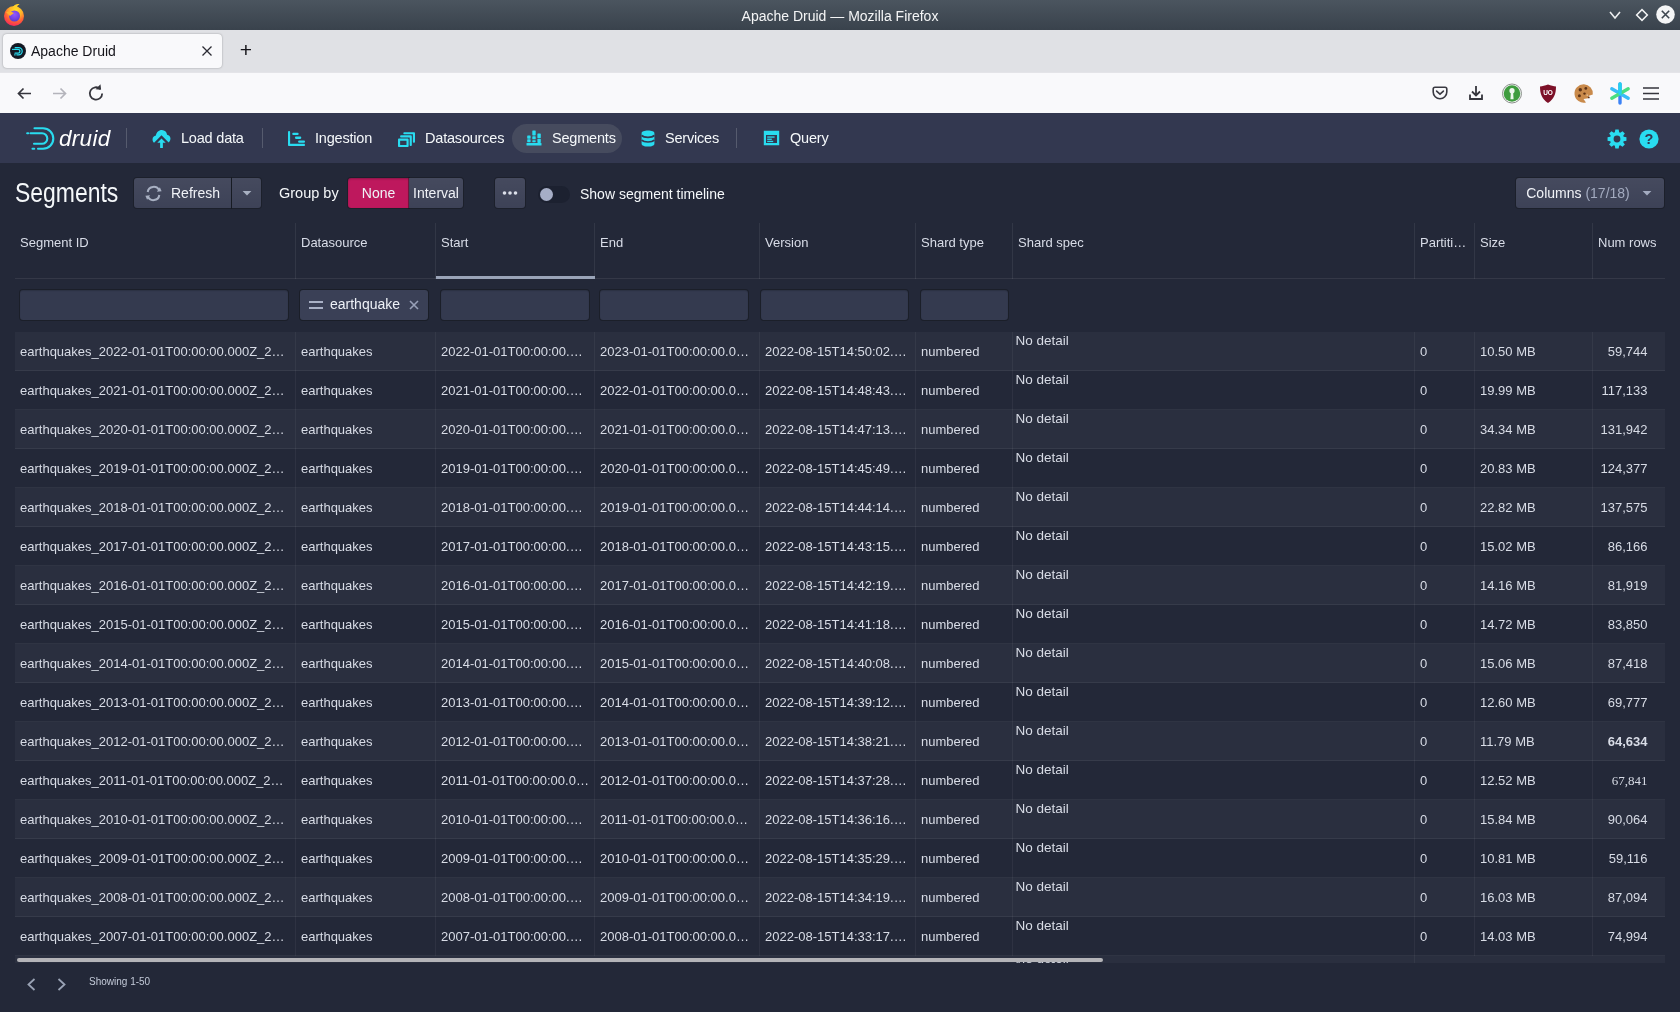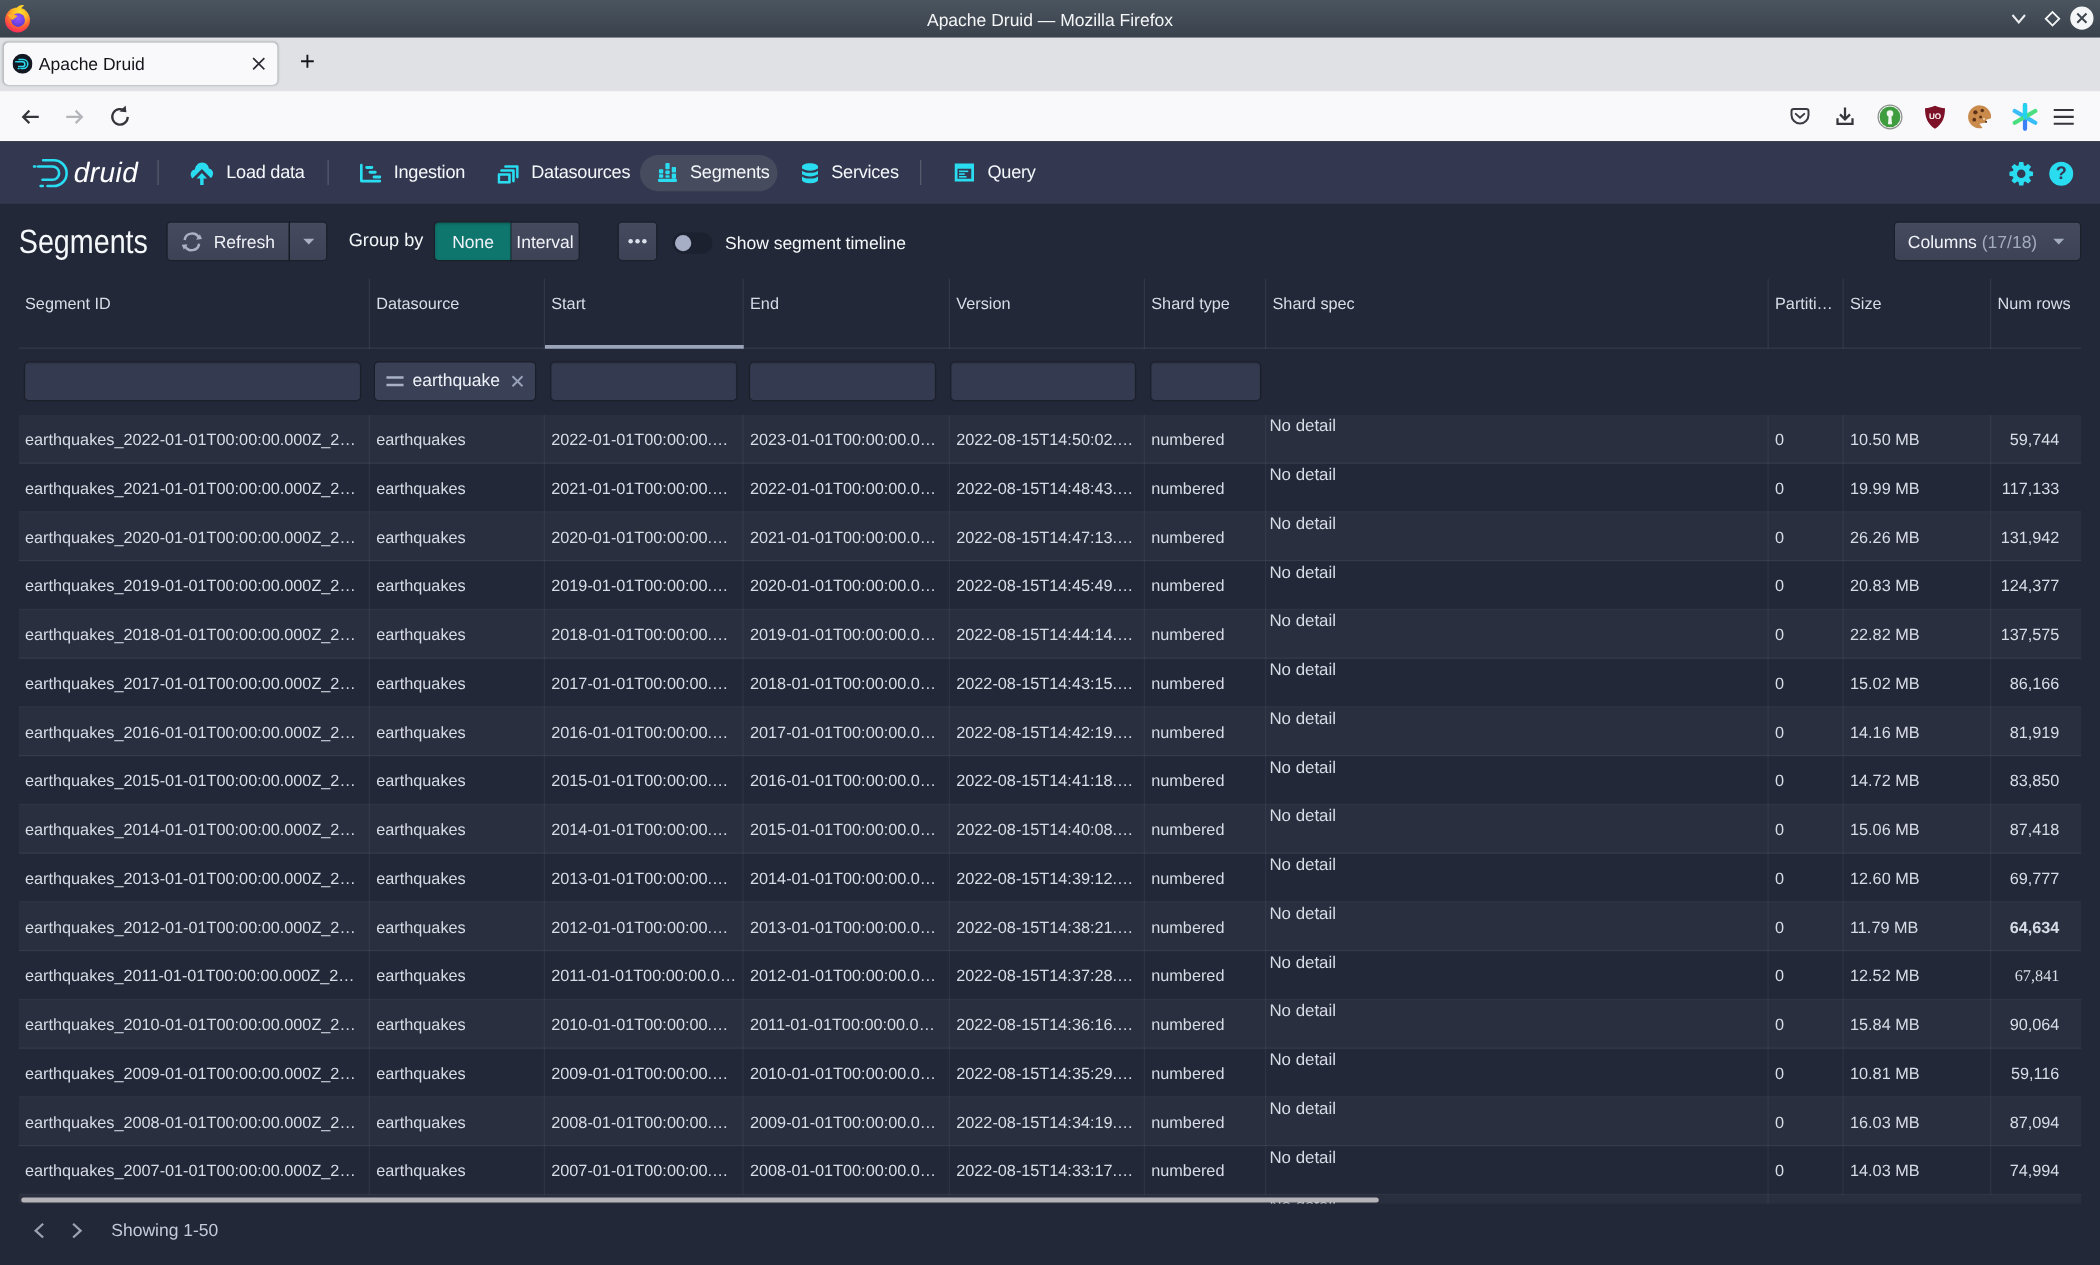--- a/index.html
+++ b/index.html
@@ -34,21 +34,21 @@
   color:#f5f8fa; font-size:14.5px; letter-spacing:-0.2px; }
 .navsep { position:absolute; top:15px; width:1px; height:20px; background:#565b6e; }
 #segpill { position:absolute; left:512px; top:11px; width:110px; height:29px; background:#464b5e;
   border-radius:15px; }
 
 #viewhdr { position:absolute; left:0; top:163px; width:1680px; height:60px; }
 #vtitle { position:absolute; left:15px; top:15px; font-size:27px; color:#f5f8fa; transform:scaleX(.85); transform-origin:left; }
 .btn { position:absolute; top:15px; height:30px; background:linear-gradient(rgba(255,255,255,.045),rgba(255,255,255,0)) #3d4257; border-radius:3px;
   color:#f0f2f7; font-size:14px; display:flex; align-items:center; justify-content:center;
   box-shadow:0 0 0 1px rgba(17,20,24,.4); }
-.btn.dark { background:#0f766e; box-shadow:0 0 0 1px rgba(17,20,24,.4), inset 0 1px 2px rgba(17,20,24,.3); }
+.btn.dark { background:#be185d; box-shadow:0 0 0 1px rgba(17,20,24,.4), inset 0 1px 2px rgba(17,20,24,.3); }
 #grplabel { position:absolute; left:279px; top:22px; font-size:14.5px; color:#f5f8fa; }
 #timelinelabel { position:absolute; left:580px; top:23px; font-size:14px; color:#f5f8fa; }
 #switch { position:absolute; left:538px; top:22.5px; width:32px; height:17px; background:#1c2130;
   border-radius:9px; }
 #switch .knob { position:absolute; left:2px; top:2px; width:13px; height:13px; border-radius:50%;
   background:#a6aec6; }
 
 #table { position:absolute; left:15px; top:223px; width:1650px; height:740px; font-size:13px; }
 .hcell { position:absolute; top:0; height:56px; color:#d9dde8; padding:12px 5px 0 5px;
   border-right:1px solid rgba(255,255,255,.07); overflow:hidden; white-space:nowrap; }
@@ -349,21 +349,21 @@
 </div>
       <div class="rrow odd" style="top:186.5px">
   <div class="rcell" style="left:0;width:281px;">earthquakes_2020-01-01T00:00:00.000Z_2021-01-01T00:00:00.000Z_2022-08-15T14:47:13.5</div>
   <div class="rcell" style="left:281px;width:140px;">earthquakes</div>
   <div class="rcell" style="left:421px;width:159px;">2020-01-01T00:00:00.000Z</div>
   <div class="rcell" style="left:580px;width:165px;">2021-01-01T00:00:00.000Z</div>
   <div class="rcell" style="left:745px;width:156px;">2022-08-15T14:47:13.500Z</div>
   <div class="rcell" style="left:901px;width:97px;">numbered</div>
   <div class="rcell topalign" style="left:998px;width:402px;">No detail</div>
   <div class="rcell" style="left:1400px;width:60px;">0</div>
-  <div class="rcell" style="left:1460px;width:118px;">26.26 MB</div>
+  <div class="rcell" style="left:1460px;width:118px;">34.34 MB</div>
   <div class="rcell" style="left:1578px;width:72px;border-right:none;"><span style="display:inline-block;width:49.5px;text-align:right;">131,942</span></div>
 </div>
       <div class="rrow " style="top:225.5px">
   <div class="rcell" style="left:0;width:281px;">earthquakes_2019-01-01T00:00:00.000Z_2020-01-01T00:00:00.000Z_2022-08-15T14:45:49.1</div>
   <div class="rcell" style="left:281px;width:140px;">earthquakes</div>
   <div class="rcell" style="left:421px;width:159px;">2019-01-01T00:00:00.000Z</div>
   <div class="rcell" style="left:580px;width:165px;">2020-01-01T00:00:00.000Z</div>
   <div class="rcell" style="left:745px;width:156px;">2022-08-15T14:45:49.100Z</div>
   <div class="rcell" style="left:901px;width:97px;">numbered</div>
   <div class="rcell topalign" style="left:998px;width:402px;">No detail</div>
@@ -522,14 +522,14 @@
   <div id="scrollthumb"></div>
 </div>
 
 <div id="pager">
   <svg class="abs" style="left:26px;top:14px" width="11" height="15" viewBox="0 0 11 15">
     <path d="M 8.5 2 L 2.5 7.5 L 8.5 13" stroke="#9aa3b5" stroke-width="1.8" fill="none"></path>
   </svg>
   <svg class="abs" style="left:56px;top:14px" width="11" height="15" viewBox="0 0 11 15">
     <path d="M 2.5 2 L 8.5 7.5 L 2.5 13" stroke="#9aa3b5" stroke-width="1.8" fill="none"></path>
   </svg>
-  <div class="abs" style="left:89px;top:13px;font-size:14px;">Showing 1-50</div>
+  <div class="abs" style="left:89px;top:13px;font-size:10px;">Showing 1-50</div>
 </div>
 
 </body></html>

